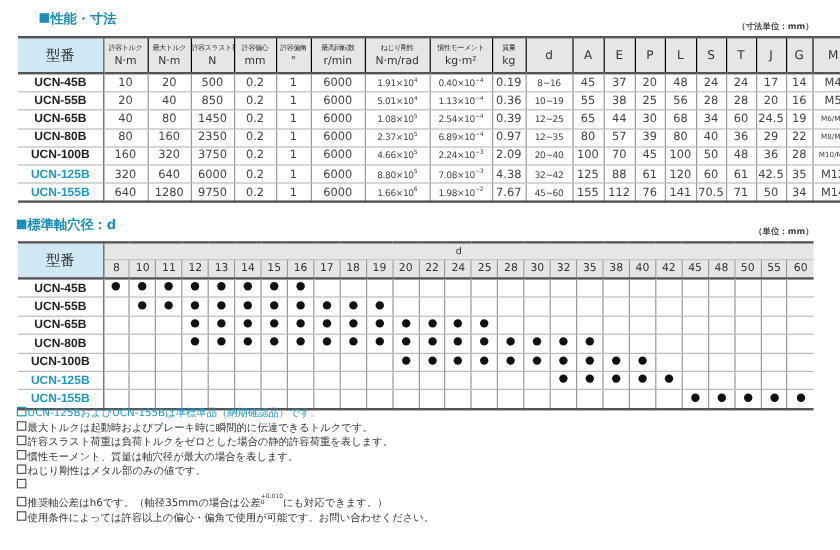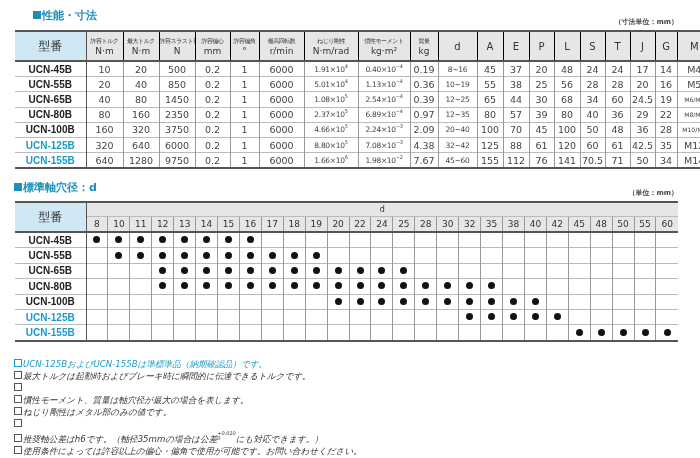--- a/index.html
+++ b/index.html
@@ -25,21 +25,21 @@
   #t2{left:15px;top:201px;width:663px;border-top:2px solid #555;border-bottom:2px solid #555;}
   #t2 th{background:#e6e6e6;font-weight:normal;font-size:9px;color:#333;}
   #t2 th.model{background:#cfe8f3;font-size:12px;border-right:1px solid #555;}
   #t2 th.dlabel{height:13px;font-size:8px;border-bottom:1px solid #bbb;}
   #t2 th.dcol{height:14px;border-left:1px solid #999;border-bottom:2px solid #555;}
   #t2 td{height:14.4px;border-left:1px solid #999;border-top:1px solid #bbb;font-size:9px;color:#111;}
   #t2 td.model{font-weight:bold;font-size:10px;color:#222;border-left:none;border-right:1px solid #555;font-family:"Liberation Sans",sans-serif;}
   #t2 td.model.blue{color:#1b9ac6;}
   .dot{display:inline-block;width:7px;height:7px;border-radius:50%;background:#111;}
   
-  .notes{position:absolute;left:14px;top:358px;font-size:8.6px;line-height:12.1px;color:#333;font-style:italic;}
+  .notes{position:absolute;left:14px;top:339px;font-size:8.6px;line-height:12.1px;color:#333;}
   .note{white-space:nowrap;}
   .note .box{display:inline-block;width:6px;height:6px;border:1px solid #555;margin-right:1px;vertical-align:0;}
   .note.blue{color:#1b9ac6;}
   .note.blue .box{border-color:#1b9ac6;}
   .tol{display:inline-block;font-size:5px;line-height:5px;vertical-align:2px;text-align:left;}
 </style>
 </head>
 <body>
 
 <div class="section-title" style="top:8px;margin-left:19px;"><span class="sq"></span><span>性能・寸法</span></div>
@@ -556,19 +556,19 @@
         <td><span class="dot"></span></td>
         <td><span class="dot"></span></td>
         <td><span class="dot"></span></td>
       </tr>
     </tbody>
 </table>
 
 <div class="notes" id="notes">
     <div class="note blue"><span class="box"></span><span>UCN-125BおよびUCN-155Bは準標準品（納期確認品）です。</span></div>
     <div class="note"><span class="box"></span><span>最大トルクは起動時およびブレーキ時に瞬間的に伝達できるトルクです。</span></div>
-    <div class="note"><span class="box"></span></div>
+    <div class="note"><span class="box"></span><span>許容スラスト荷重は負荷トルクをゼロとした場合の静的許容荷重を表します。</span></div>
     <div class="note"><span class="box"></span><span>慣性モーメント、質量は軸穴径が最大の場合を表します。</span></div>
     <div class="note"><span class="box"></span><span>ねじり剛性はメタル部のみの値です。</span></div>
     <div class="note"><span class="box"></span></div>
     <div class="note"><span class="box"></span><span>推奨軸公差はh6です。（軸径35mmの場合は公差</span><span class="tol"><span>+0.010</span><br><span>0</span></span><span>にも対応できます。）</span></div>
     <div class="note"><span class="box"></span><span>使用条件によっては許容以上の偏心・偏角で使用が可能です。お問い合わせください。</span></div>
   </div>
 
 </body></html>

